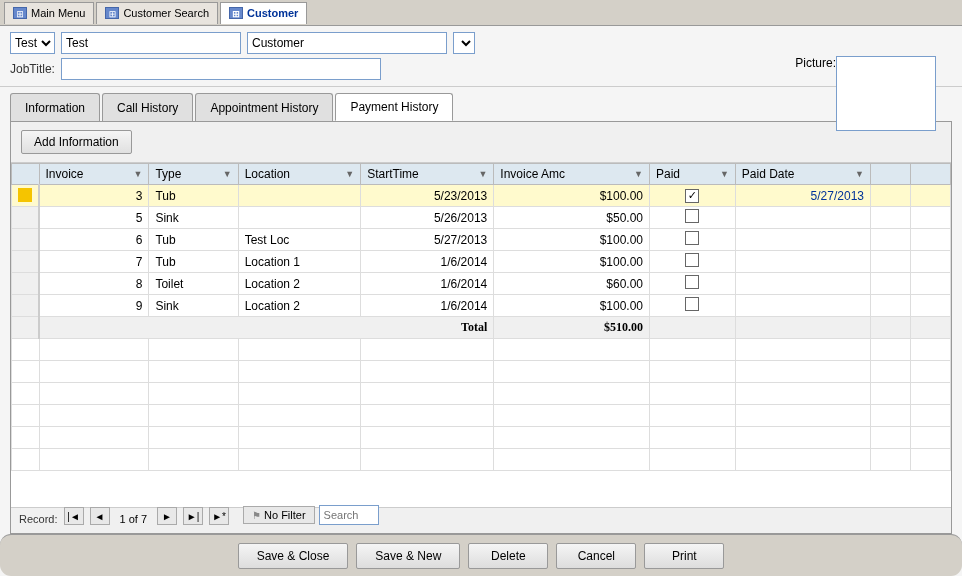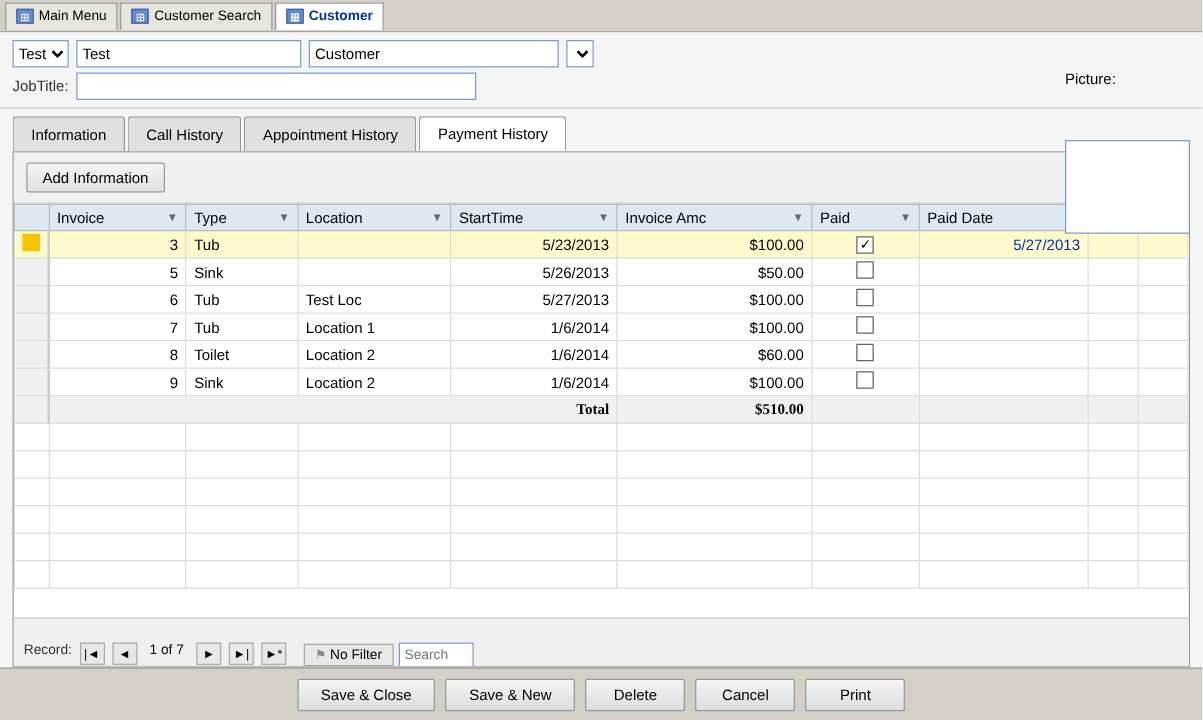--- a/index.html
+++ b/index.html
@@ -96,26 +96,25 @@
     }
     .field-input-med {
       width: 200px;
     }
     .jobtitle-label {
       font-size: 12px;
       color: #333;
     }
     .picture-area {
       position: absolute;
-      right: 10px;
+      right: 26px;
       top: 30px;
       display: flex;
-      flex-direction: column;
+      flex-direction: row;
       align-items: flex-start;
-      gap: 40px;
     }
     .picture-label {
       font-size: 12px;
       margin-bottom: 2px;
     }
     .picture-box {
       width: 100px;
       height: 75px;
       border: 1px solid #7a9ecc;
       background: white;
@@ -247,22 +246,22 @@
       display: inline-flex;
       align-items: center;
       justify-content: center;
       font-size: 11px;
     }
     .checkbox-display.checked { background: white; }
 
     
     .status-bar {
       display: flex;
-      align-items: flex-start;
-      padding: 19px 8px;
+      align-items: flex-end;
+      padding: 8px 8px;
       background: #f0f0f0;
       border-top: 1px solid #ccc;
       gap: 6px;
       font-size: 11px;
       height: 26px;
     }
     .status-label { color: #333; }
     .nav-btn {
       width: 20px;
       height: 18px;
@@ -305,20 +304,21 @@
     
     .bottom-bar {
       display: flex;
       align-items: center;
       justify-content: center;
       gap: 8px;
       padding: 8px 25px;
       background: #d4d0c8;
       border-top: 1px solid #999;
       height: 42px;
+      border-radius: 11px;
     }
     .bottom-btn {
       padding: 5px 18px;
       border: 1px solid #999;
       background: linear-gradient(to bottom, #f5f5f5, #ddd);
       cursor: pointer;
       font-size: 12px;
       border-radius: 2px;
       min-width: 80px;
     }

